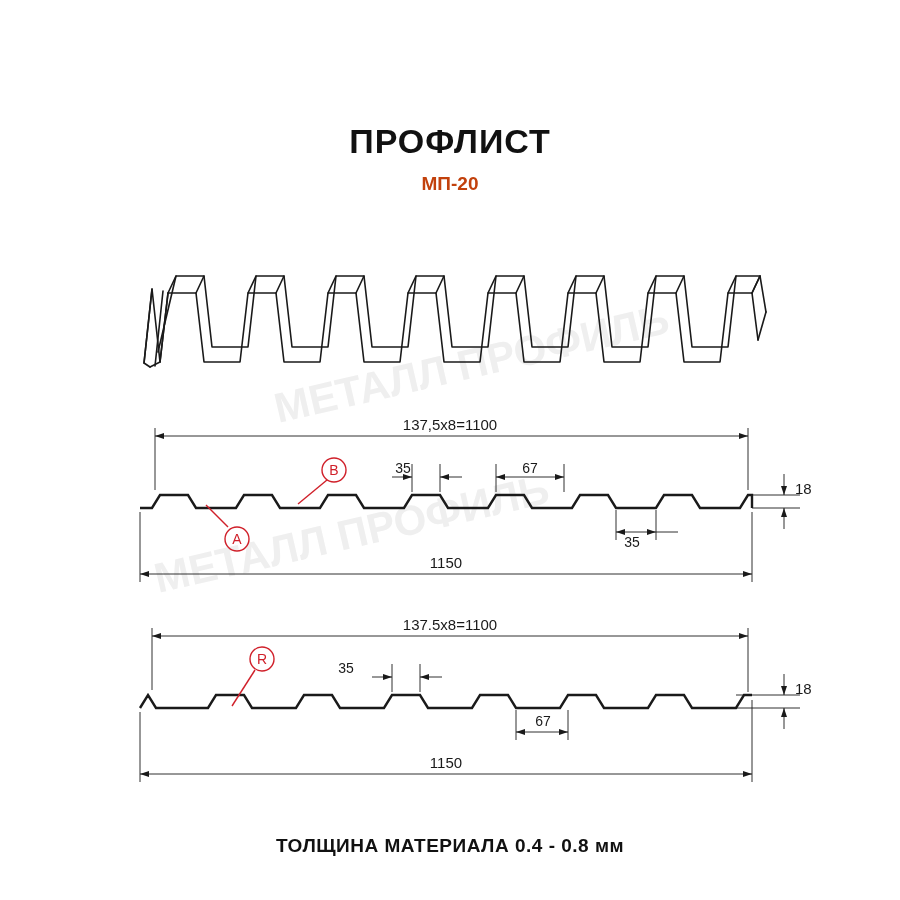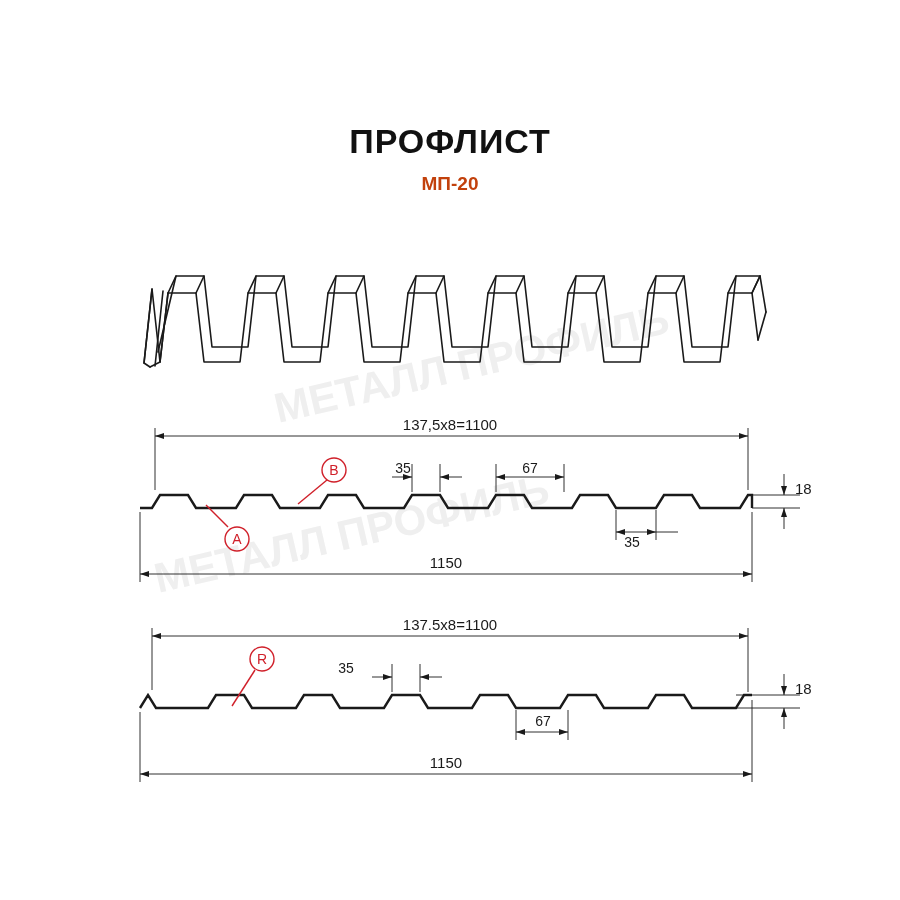--- a/index.html
+++ b/index.html
@@ -268,13 +268,14 @@
     </g>
 
     <g font-family="Liberation Sans, sans-serif" fill="#d0202a" font-size="14" text-anchor="middle">
       <text x="237" y="504">A</text>
       <text x="334" y="435">B</text>
       <text x="262" y="624">R</text>
     </g>
 
   </svg>
 
+  <div class="footer">ТОЛЩИНА МАТЕРИАЛА 0.4 - 0.8 мм</div>
 </div>
 
 </body></html>

